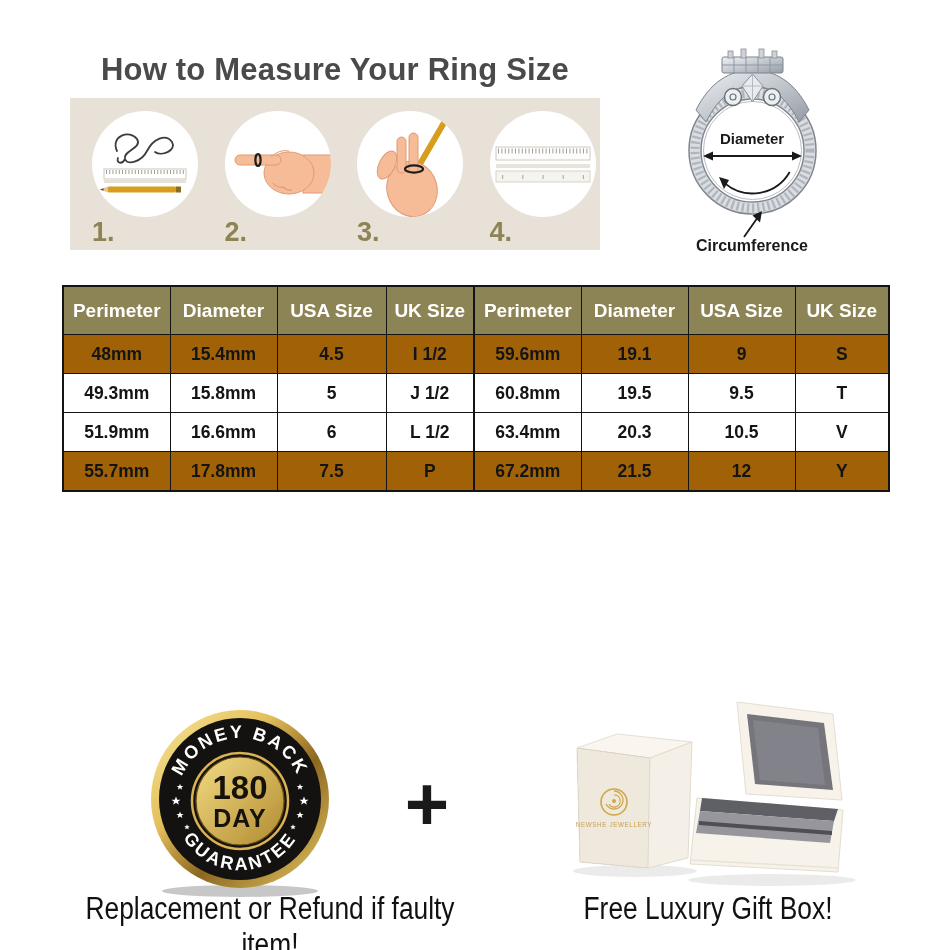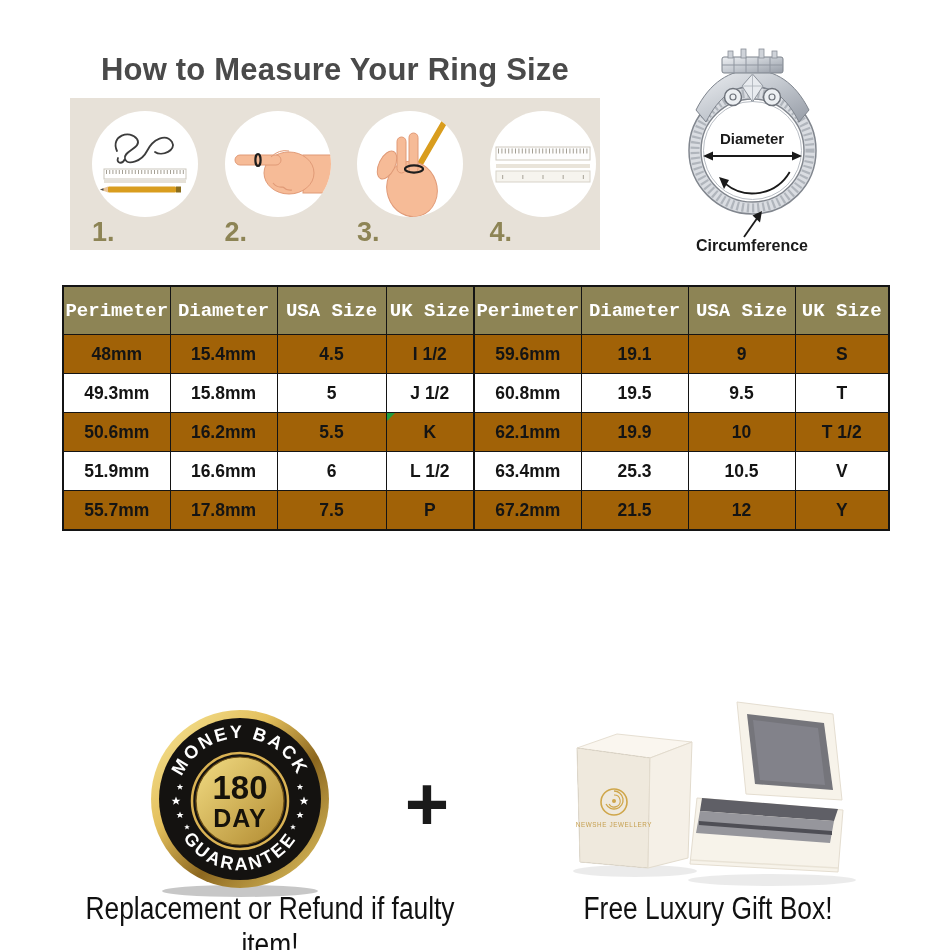--- a/index.html
+++ b/index.html
@@ -29,21 +29,21 @@
 
   
   .ring-svg { left:660px; top:10px; }
   svg text { font-family:"Liberation Sans","DejaVu Sans",sans-serif; }
 
   
   .table-wrap { left:62px; top:285px; }
   table.sizes { border-collapse:collapse; table-layout:fixed; width:828px; border:2px solid #141414; }
   table.sizes th {
     background:#8d8455; color:#ffffff; font-size:19px; font-weight:bold;
-    height:47px; border:1px solid #141414; padding:0;font-family:Liberation Mono, monospace;
+    height:47px; border:1px solid #141414; padding:0;
   }
   table.sizes td {
     background:#ffffff; color:#141414; font-size:17.5px; font-weight:bold;
     text-align:center; height:38px; border:1px solid #141414; padding:0;
   }
   table.sizes tr.alt td { background:#a16207; }
   table.sizes th:nth-child(5), table.sizes td:nth-child(5) { border-left:2px solid #141414; }
   td.flagged { position:relative; }
   td.flagged::before {
     content:""; position:absolute; top:0; left:0; width:0; height:0;
@@ -207,37 +207,27 @@
           <tr>
             <td>49.3mm</td>
             <td>15.8mm</td>
             <td>5</td>
             <td>J 1/2</td>
             <td>60.8mm</td>
             <td>19.5</td>
             <td>9.5</td>
             <td>T</td>
           </tr>
-          <tr class="alt">
-            <td>50.6mm</td>
-            <td>16.2mm</td>
-            <td>5.5</td>
-            <td class="flagged">K</td>
-            <td>62.1mm</td>
-            <td>19.9</td>
-            <td>10</td>
-            <td>T 1/2</td>
-          </tr>
           <tr>
             <td>51.9mm</td>
             <td>16.6mm</td>
             <td>6</td>
             <td>L 1/2</td>
             <td>63.4mm</td>
-            <td>25.3</td>
+            <td>20.3</td>
             <td>10.5</td>
             <td>V</td>
           </tr>
           <tr class="alt">
             <td>55.7mm</td>
             <td>17.8mm</td>
             <td>7.5</td>
             <td>P</td>
             <td>67.2mm</td>
             <td>21.5</td>

